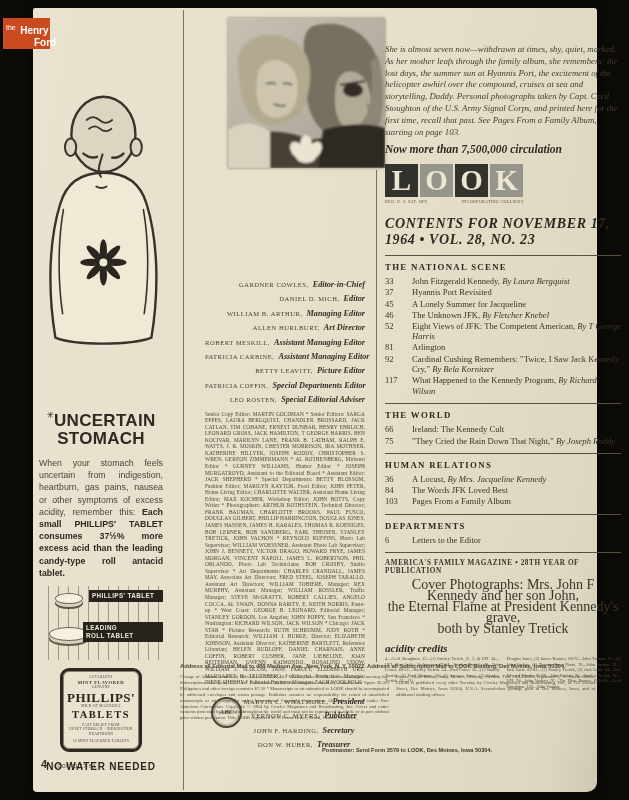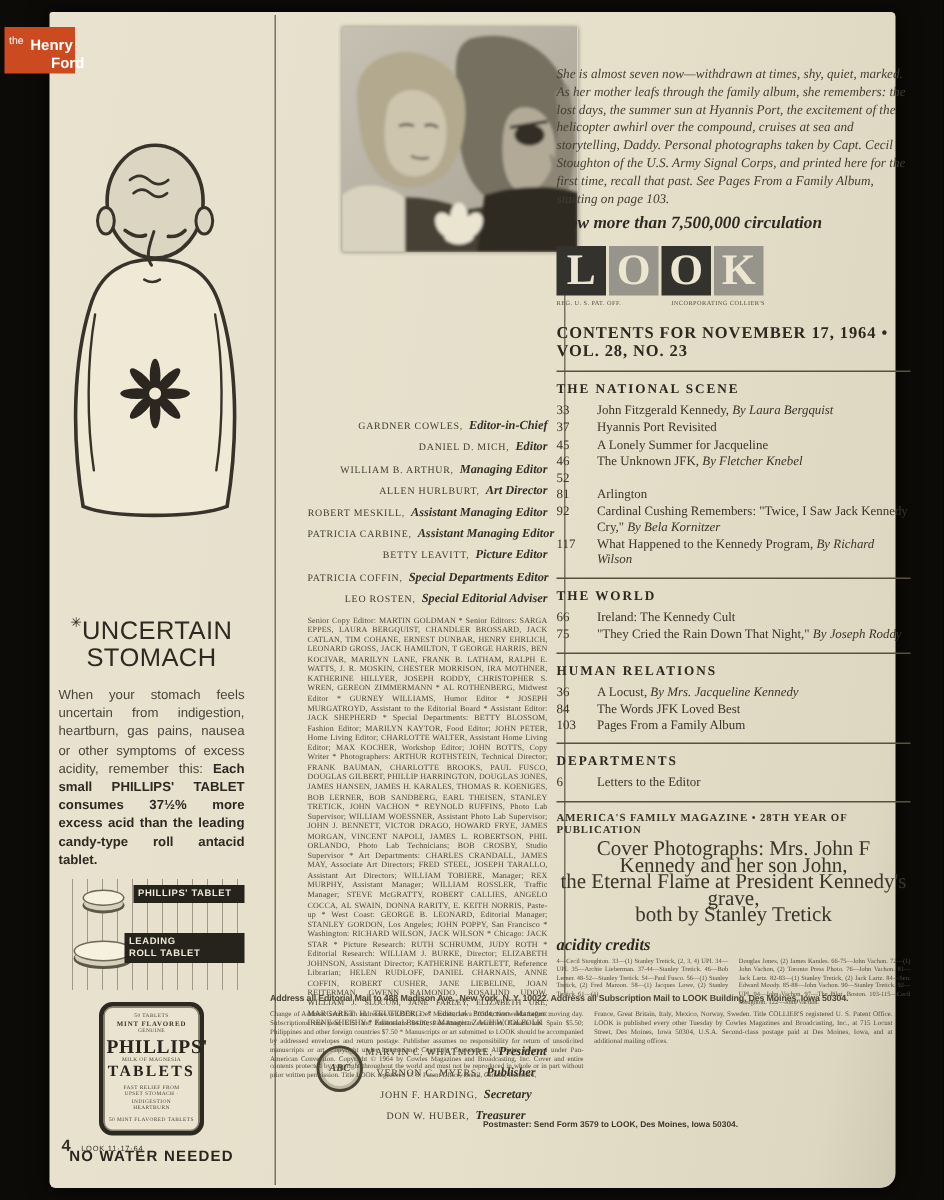--- a/index.html
+++ b/index.html
@@ -16,37 +16,37 @@
   #hf-logo{position:absolute;left:3px;top:18px;width:47px;height:31px;background:#cc4a20;
            color:#fff;font-family:"Liberation Sans","DejaVu Sans",sans-serif;line-height:1;
            padding:3px 0 0 3px;box-sizing:border-box;z-index:9;}
   #hf-logo .the{font-size:7px;display:inline-block;vertical-align:4px;}
   #hf-logo .henry{font-size:10px;font-weight:bold;}
   #hf-logo .ford{font-size:10px;font-weight:bold;margin-left:12px;margin-top:1px;padding-left:16px;}
   
   #col1{position:absolute;left:0;top:0;width:132px;height:784px;padding:0 2px 0 6px;box-sizing:border-box;}
   #cartoon{display:block;margin:32px auto 0;}
   .ad-head{margin-top:14px;text-align:center;font-family:"Liberation Sans","DejaVu Sans",sans-serif;
-           font-weight:normal;font-size:17px;line-height:18px;color:#2e2a22;letter-spacing:.3px;}
+           font-weight:bold;font-size:17px;line-height:18px;color:#2e2a22;letter-spacing:.3px;}
   .ad-head .flower{font-size:9px;vertical-align:8px;letter-spacing:0;}
   .ad-body{margin-top:9px;font-family:"Liberation Sans","DejaVu Sans",sans-serif;font-size:8.8px;
            line-height:12.2px;text-align:justify;color:#4a443a;}
   .ad-body b{color:#2d2922;}
   #chart{position:relative;height:74px;margin:7px 0 0 0;
          background:repeating-linear-gradient(90deg,transparent 0 9px,rgba(70,63,48,.45) 9px 10px);}
   .tablet{position:absolute;border-radius:50%;background:#f6f0de;border:1px solid #6e6757;
           box-shadow:0 4px 0 -1px #d6cfba,0 5px 0 0 #5d5748;}
   #tab1{left:16px;top:7px;width:26px;height:9px;}
   #tab2{left:10px;top:41px;width:38px;height:12px;}
   .bar{position:absolute;right:0;background:#26231d;color:#efe9d7;
        font-family:"Liberation Sans","DejaVu Sans",sans-serif;font-weight:bold;
        font-size:6.3px;line-height:8px;letter-spacing:.4px;padding:2px 3px;text-align:left;}
   #bar1{left:50px;top:4px;}
   #bar2{left:44px;top:36px;}
-  #tin{position:relative;width:70px;margin:8px auto 0;background:#eae3cf;border:3px solid #2c2822;
+  #tin{position:relative;width:82px;margin:8px auto 0;background:#eae3cf;border:3px solid #2c2822;
        border-radius:9px;padding:4px 2px 5px;box-sizing:border-box;text-align:center;
        box-shadow:inset 0 0 0 1px #8a836f;}
   #tin .t-xs{font-size:3.6px;letter-spacing:.3px;color:#4a443a;line-height:4.6px;}
   #tin .t-s{font-size:4.6px;letter-spacing:.6px;color:#3a342c;line-height:5.8px;font-weight:bold;}
   #tin .t-brand{font-size:13px;font-weight:bold;letter-spacing:.4px;color:#27231d;line-height:13px;margin-top:1px;}
   #tin .t-prod{font-size:10.5px;font-weight:bold;letter-spacing:1.5px;color:#27231d;line-height:11px;}
   #no-water{margin-top:9px;text-align:center;font-family:"Liberation Sans","DejaVu Sans",sans-serif;
             font-weight:bold;font-size:10px;letter-spacing:.8px;color:#2a261f;}
   #page-foot{position:absolute;left:8px;top:746px;color:#35302a;}
   #page-foot .num{font-size:11px;font-weight:bold;font-family:"Liberation Sans",sans-serif;}
@@ -61,30 +61,30 @@
   #staff{margin-top:5px;font-size:5.35px;line-height:6.55px;text-align:justify;color:#4d4639;
          letter-spacing:.1px;}
   #officers{position:relative;margin-top:7px;padding-left:38px;}
   #abc-seal{position:absolute;left:6px;top:4px;width:27px;height:27px;border:2px solid #4a4436;
             border-radius:50%;text-align:center;font-size:7px;font-weight:bold;font-style:italic;
             line-height:27px;color:#4a4436;box-shadow:inset 0 0 0 2px rgba(74,68,54,.25);}
   .off-line{text-align:center;line-height:11.5px;white-space:nowrap;}
   .off-line .nm{font-size:6.6px;letter-spacing:.5px;color:#454035;}
   .off-line .tt{font-size:8.2px;font-style:italic;font-weight:bold;color:#332e26;}
   
-  #col3{position:absolute;left:331px;top:0;width:249px;padding:36px 6px 0 7px;box-sizing:border-box;}
+  #col3{position:absolute;left:345px;top:0;width:249px;padding:36px 6px 0 7px;box-sizing:border-box;}
   #intro{font-style:italic;font-size:8.8px;line-height:11.8px;color:#433d31;text-align:left;}
   #circ{margin-top:5px;font-weight:bold;font-style:italic;font-size:11.5px;color:#2f2b23;}
   #look-logo{margin-top:9px;display:flex;gap:2px;}
   .sq{width:33px;height:33px;display:flex;align-items:center;justify-content:center;
       font-weight:bold;font-size:29px;color:#ece5d1;font-family:"Liberation Serif",serif;}
   .sq.dark{background:#34322c;} .sq.gray{background:#97948b;}
   #logo-sub{display:flex;justify-content:space-between;width:139px;margin-top:2px;
             font-size:4.2px;letter-spacing:.3px;color:#55503f;}
-  #contents-line{margin-top:12px;font-weight:bold;font-size:11px;letter-spacing:.6px;color:#2d2920;}
+  #contents-line{margin-top:12px;font-weight:bold;font-size:14px;letter-spacing:.6px;color:#2d2920;font-style:italic;}
   .hr{border:none;border-top:1px solid #56503d;margin:7px 0 6px;}
   .sec-head{font-weight:bold;font-size:8.8px;letter-spacing:1.3px;color:#2d2920;margin:2px 0 4px;}
   .toc-item{display:flex;line-height:10.6px;margin-bottom:.5px;}
   .toc-item .pg{width:20px;text-align:left;flex:none;font-size:8.6px;color:#3a342a;}
   .toc-item .ttl{margin-left:7px;font-size:8.6px;color:#3a342a;}
   .toc-item .ttl i{font-style:italic;}
   #tagline{font-size:7.2px;letter-spacing:.6px;font-weight:bold;color:#3a342a;margin:2px 0;}
   #cover-note{text-align:center;font-size:14px;line-height:11px;color:#3a342a;margin-top:4px;}
   #credits{margin-top:8px;}
   #credits-head{font-weight:bold;font-style:italic;font-size:11px;color:#2d2920;}
@@ -286,20 +286,21 @@
       <div class="toc-item">
           <span class="pg">45</span>
           <span class="ttl"><span>A Lonely Summer for Jacqueline</span> <i></i></span>
         </div>
       <div class="toc-item">
           <span class="pg">46</span>
           <span class="ttl"><span>The Unknown JFK,</span> <i>By Fletcher Knebel</i></span>
         </div>
       <div class="toc-item">
           <span class="pg">52</span>
+          <span class="ttl"><span>Eight Views of JFK: The Competent American,</span> <i>By T George Harris</i></span>
         </div>
       <div class="toc-item">
           <span class="pg">81</span>
           <span class="ttl"><span>Arlington</span> <i></i></span>
         </div>
       <div class="toc-item">
           <span class="pg">92</span>
           <span class="ttl"><span>Cardinal Cushing Remembers: "Twice, I Saw Jack Kennedy Cry,"</span> <i>By Bela Kornitzer</i></span>
         </div>
       <div class="toc-item">

